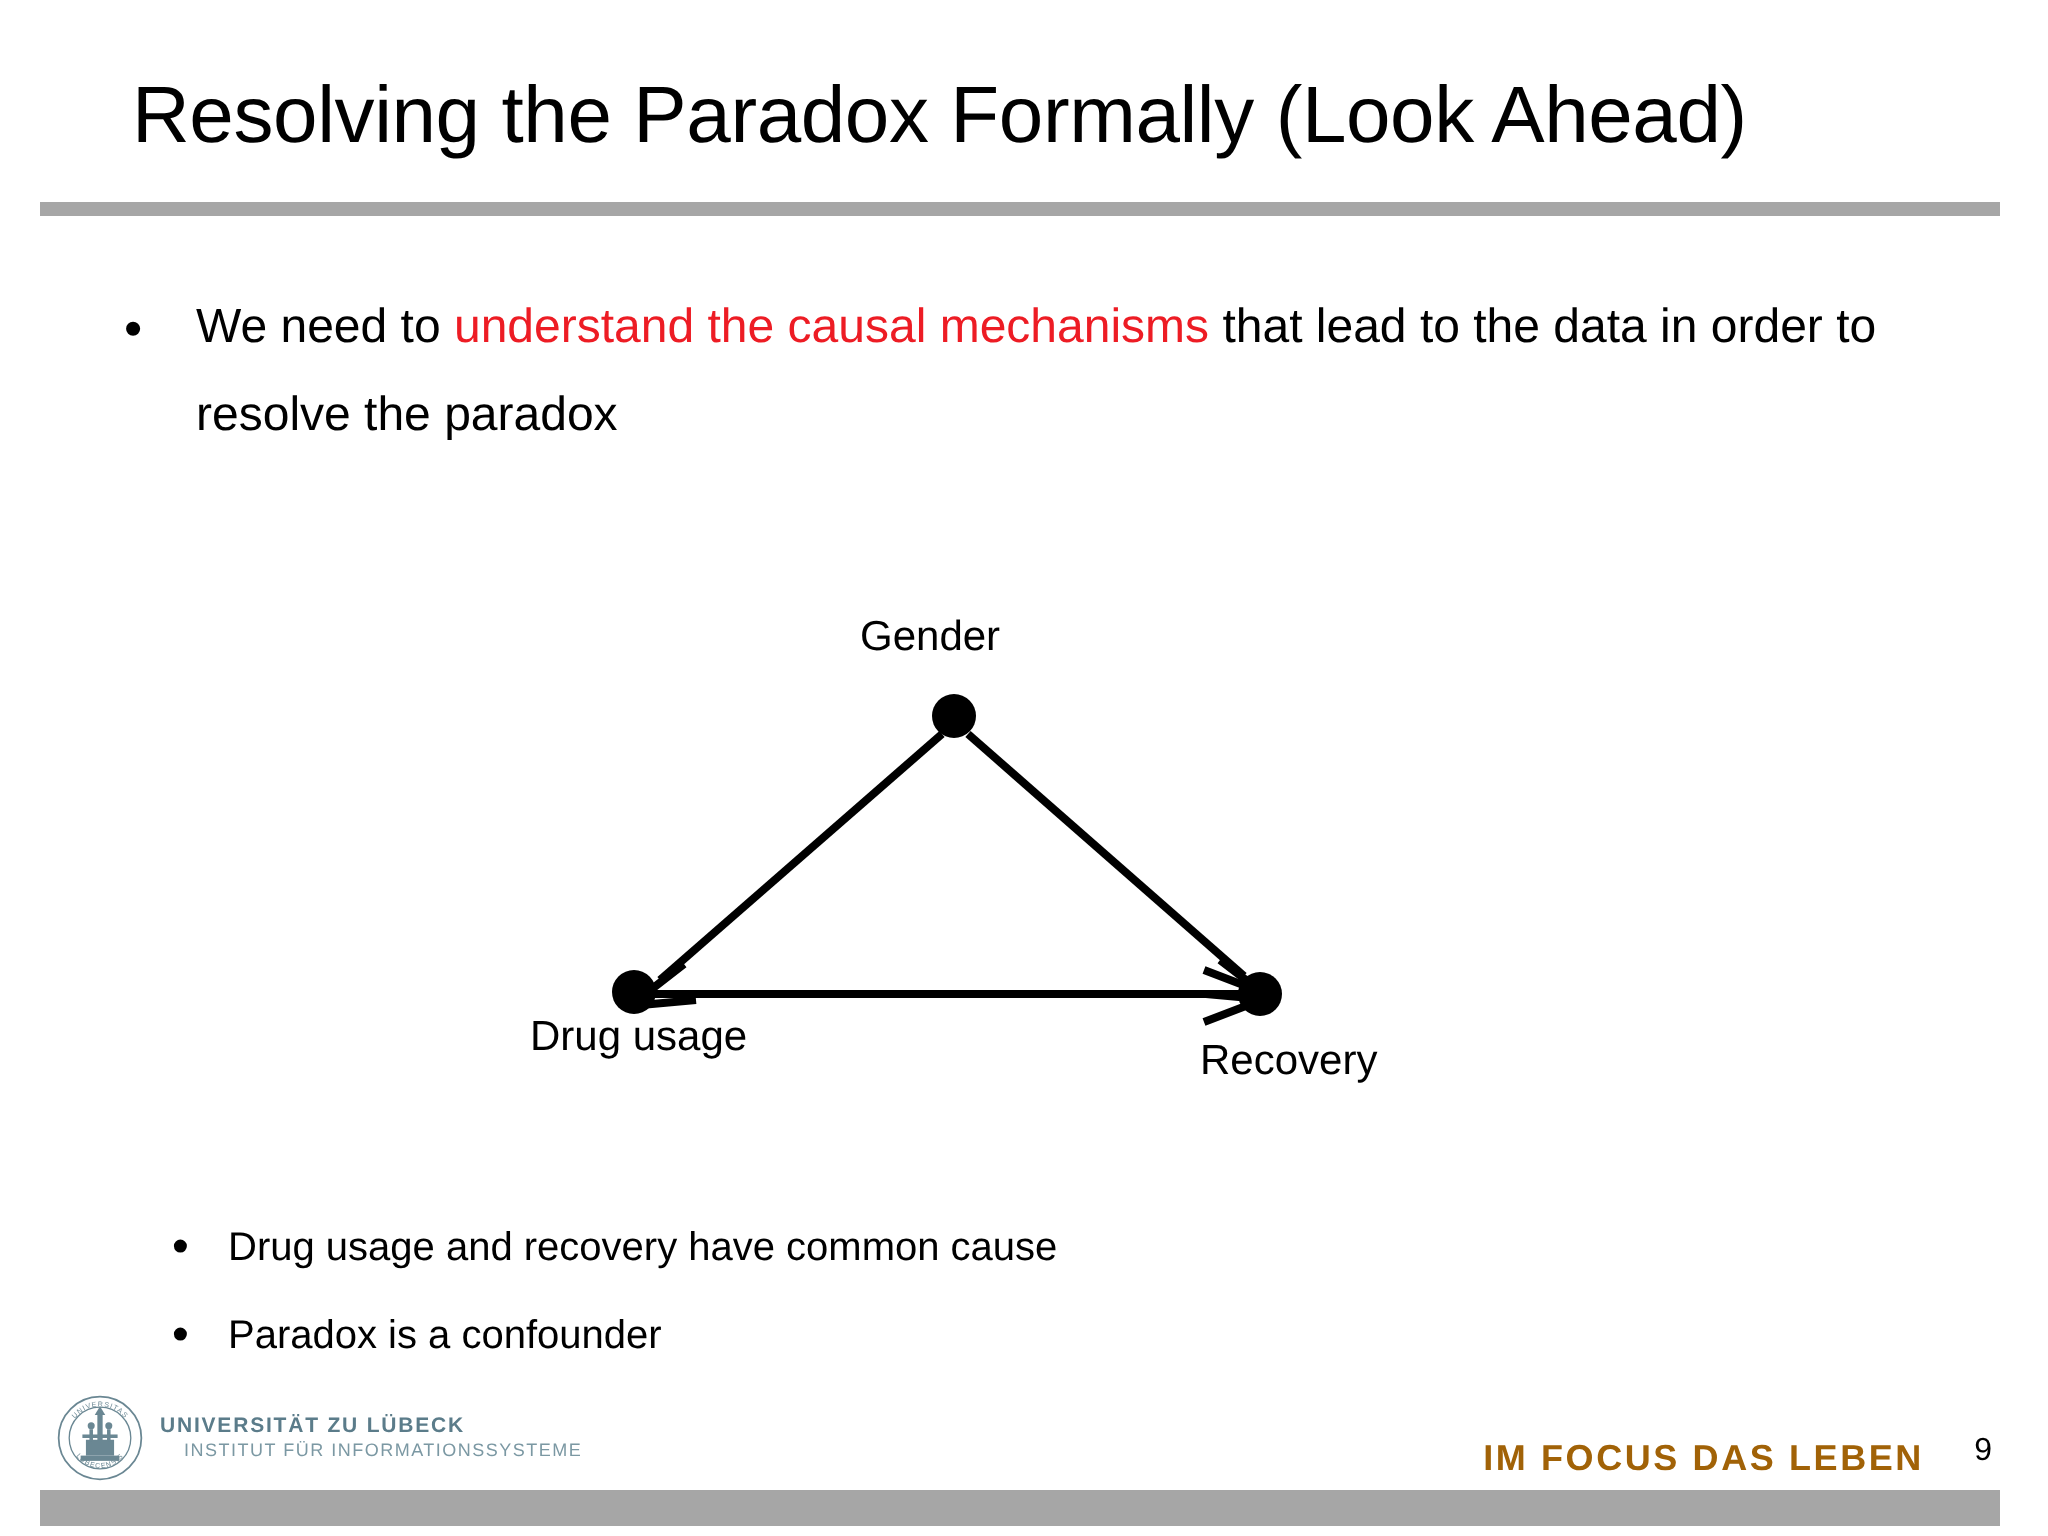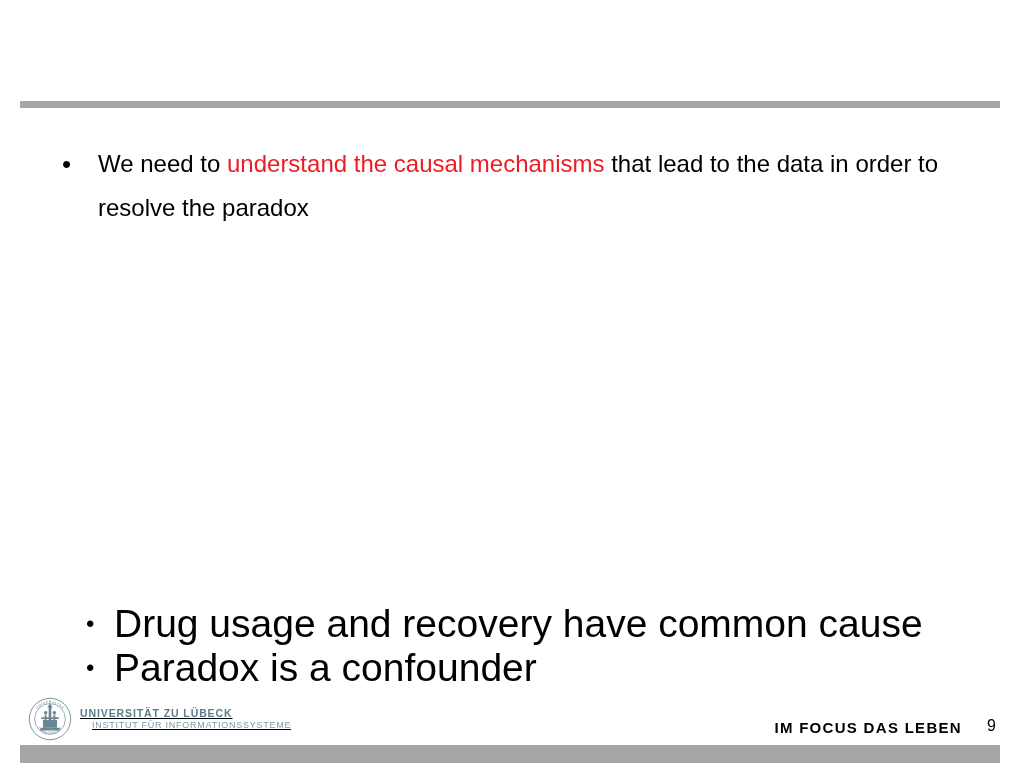--- a/index.html
+++ b/index.html
@@ -108,21 +108,21 @@
   }
   .bl-row .marker {
     width: 28px;
     flex: 0 0 28px;
     font-size: 24px;
     line-height: 44px;
     color: #000;
   }
   .bl-row .btext {
     flex: 1 1 auto;
-    font-size: 39px;
+    font-size: 20px;
     line-height: 44px;
     color: #000;
     white-space: nowrap;
   }
 
   
   .footer-logo {
     position: absolute;
     left: 28px;
     top: 697px;
@@ -130,21 +130,20 @@
     align-items: center;
   }
   .seal {
     width: 44px;
     height: 44px;
     flex: 0 0 44px;
   }
   .logo-text {
     margin-left: 8px;
     line-height: 1.12;
-    text-decoration: underline;
   }
   .logo-line1 {
     font-size: 10.5px;
     font-weight: bold;
     letter-spacing: 0.9px;
     color: #5b7c8a;
     white-space: nowrap;
   }
   .logo-line2 {
     font-size: 9px;
@@ -152,24 +151,24 @@
     letter-spacing: 0.75px;
     color: #7b98a3;
     white-space: nowrap;
     padding-left: 12px;
   }
 
   .footer-slogan {
     position: absolute;
     right: 62px;
     top: 719px;
-    font-size: 15px;
+    font-size: 18px;
     font-weight: bold;
     letter-spacing: 1.3px;
-    color: #000000;
+    color: #a16207;
     white-space: nowrap;
   }
   .page-number {
     position: absolute;
     right: 28px;
     top: 717px;
     font-size: 16px;
     color: #000000;
   }
 
@@ -180,28 +179,56 @@
     width: 980px;
     height: 18px;
     background: #a6a6a6;
   }
 </style>
 </head>
 <body>
 
 <div class="slide">
 
+  <div class="slide-title">Resolving the Paradox Formally (Look Ahead)</div>
 
   <div class="title-rule"></div>
 
   <div class="bullet-top">
     <span class="marker">•</span>
     <span class="btext"><span>We need to </span><span class="hl-red">understand the causal mechanisms</span><span> that lead to the data in order to resolve the paradox</span></span>
   </div>
 
+  <div class="diagram">
+    <svg width="540" height="270" viewBox="0 0 540 270">
+
+      <g>
+        <line x1="241" y1="72" x2="100" y2="195" stroke="#000" stroke-width="4"></line>
+        <path d="M 85 208 L 112 187 M 85 208 L 118 205" stroke="#000" stroke-width="4" fill="none" stroke-linecap="butt"></path>
+      </g>
+
+      <g>
+        <line x1="254" y1="72" x2="392" y2="193" stroke="#000" stroke-width="4"></line>
+        <path d="M 406 205 L 380 185 M 406 205 L 373 202" stroke="#000" stroke-width="4" fill="none" stroke-linecap="butt"></path>
+      </g>
+
+      <g>
+        <line x1="90" y1="202" x2="394" y2="202" stroke="#000" stroke-width="4"></line>
+        <path d="M 406 203 L 372 190 M 406 203 L 372 216" stroke="#000" stroke-width="4" fill="none" stroke-linecap="butt"></path>
+      </g>
+
+      <circle cx="247" cy="63" r="11" fill="#000"></circle>
+      <circle cx="87" cy="201" r="11" fill="#000"></circle>
+      <circle cx="400" cy="202" r="11" fill="#000"></circle>
+    </svg>
+
+    <div class="node-label label-gender">Gender</div>
+    <div class="node-label label-drug">Drug usage</div>
+    <div class="node-label label-recovery">Recovery</div>
+  </div>
 
   <div class="bullets-bottom">
     <div class="bl-row">
       <span class="marker">•</span>
       <span class="btext">Drug usage and recovery have common cause</span>
     </div>
     <div class="bl-row">
       <span class="marker">•</span>
       <span class="btext">Paradox is a confounder</span>
     </div>

